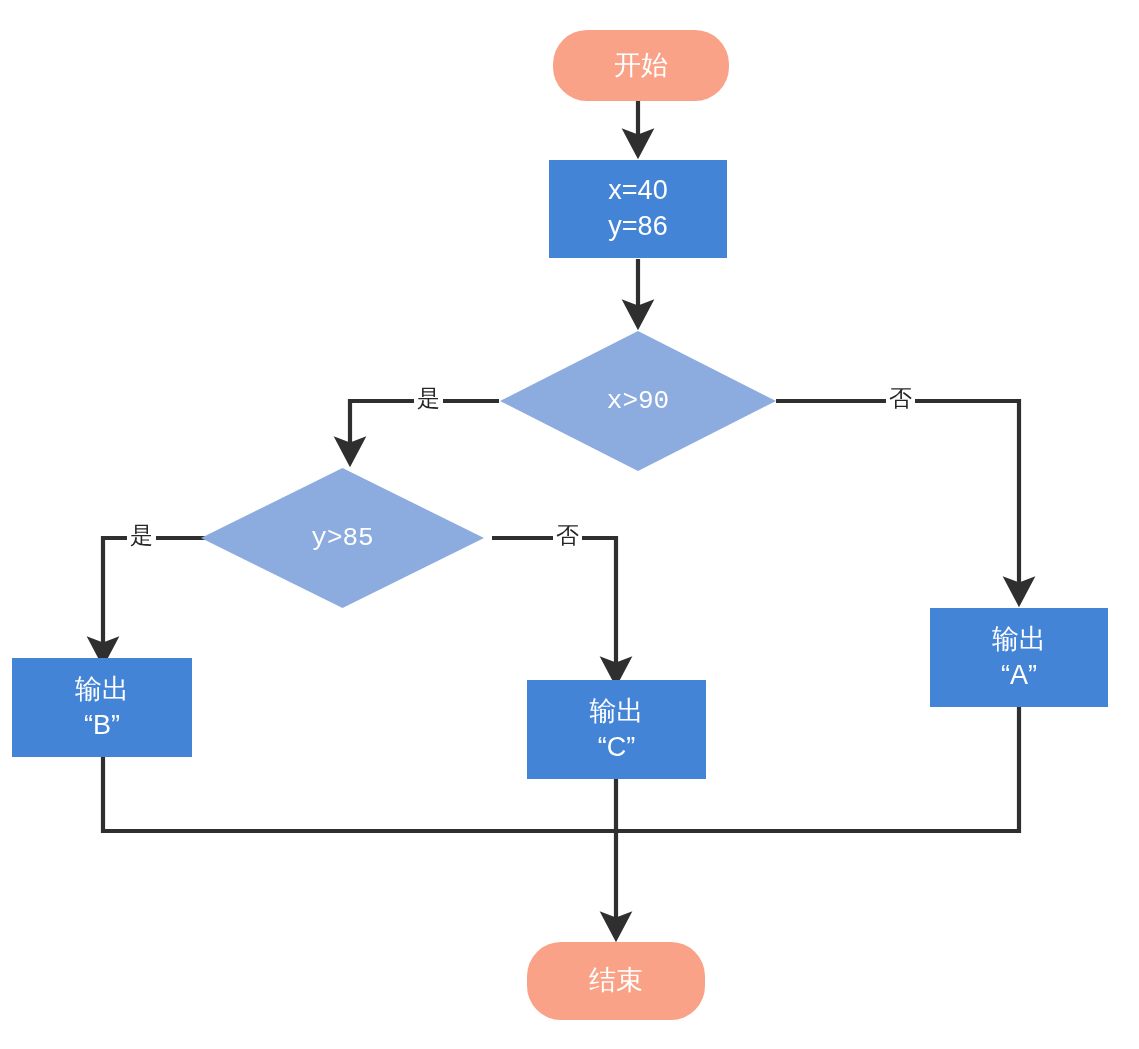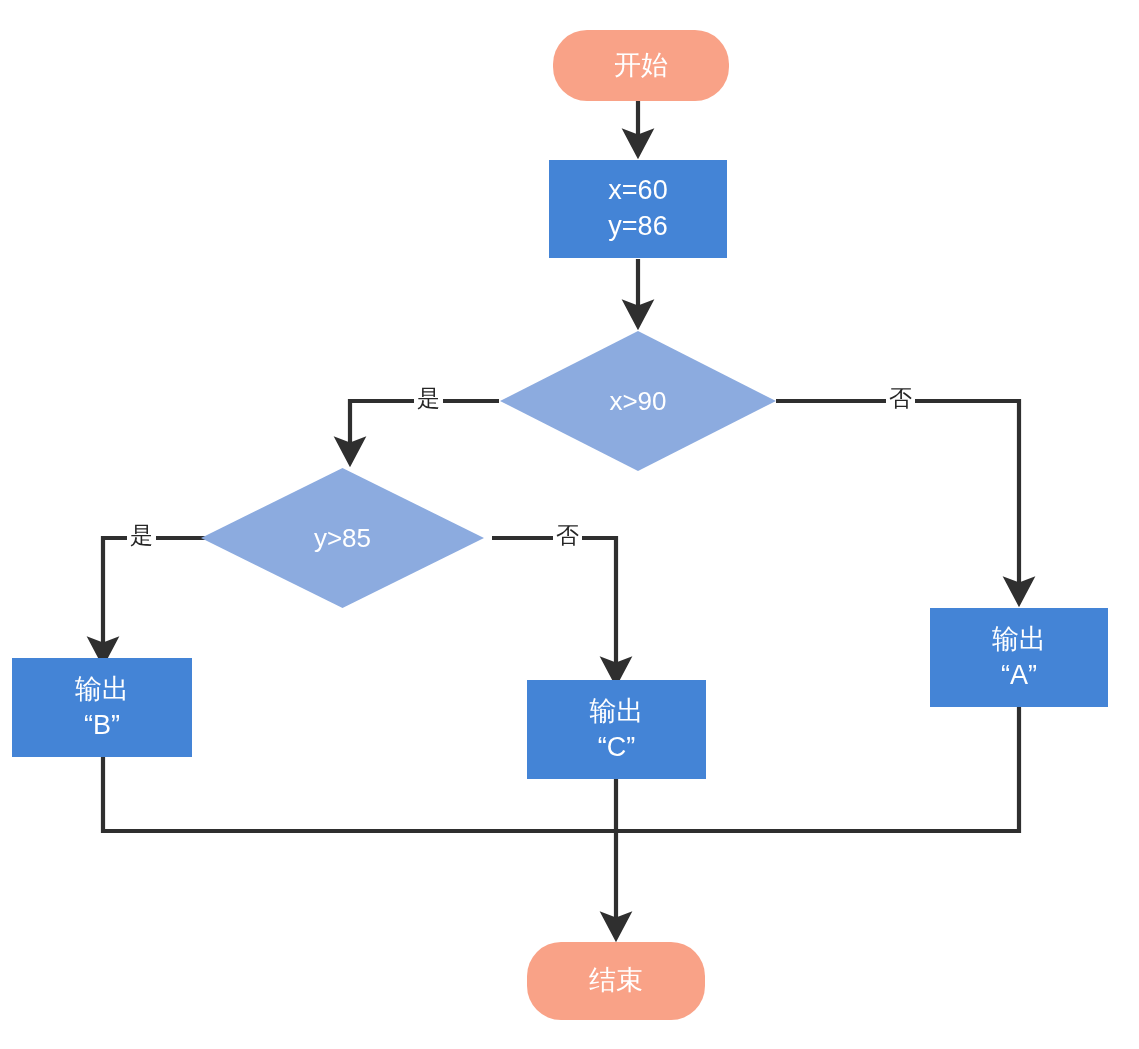--- a/index.html
+++ b/index.html
@@ -41,20 +41,21 @@
     background: #f9a287;
     border-radius: 34px;
     font-size: 27px;
   }
   .node-process {
     background: #4484d6;
     font-size: 27px;
   }
   .node-decision-wrap {
     position: absolute;
+    font-family: Liberation Mono, monospace;
   }
   .node-decision-shape {
     position: absolute;
     left: 0;
     top: 0;
     width: 100%;
     height: 100%;
   }
   .node-decision-label {
     position: absolute;
@@ -99,21 +100,21 @@
       <path d="M103,757 L103,831 L1019,831 L1019,707"></path>
       <path d="M616,779 L616,933" marker-end="url(#arrowhead)"></path>
     </g>
   </svg>
 
   <div class="node node-terminator" style="left:553px; top:30px; width:176px; height:71px;">
     <span>开始</span>
   </div>
 
   <div class="node node-process" style="left:549px; top:160px; width:178px; height:98px;">
-    <span>x=60
+    <span>x=40
 y=86</span>
   </div>
 
   <div class="node-decision-wrap" style="left:500px; top:331px; width:276px; height:140px;">
     <svg class="node-decision-shape" viewBox="0 0 276 140" preserveAspectRatio="none">
       <polygon points="138,0 276,70 138,140 0,70" fill="#8cabdf"></polygon>
     </svg>
     <div class="node-decision-label">x&gt;90</div>
   </div>
 

